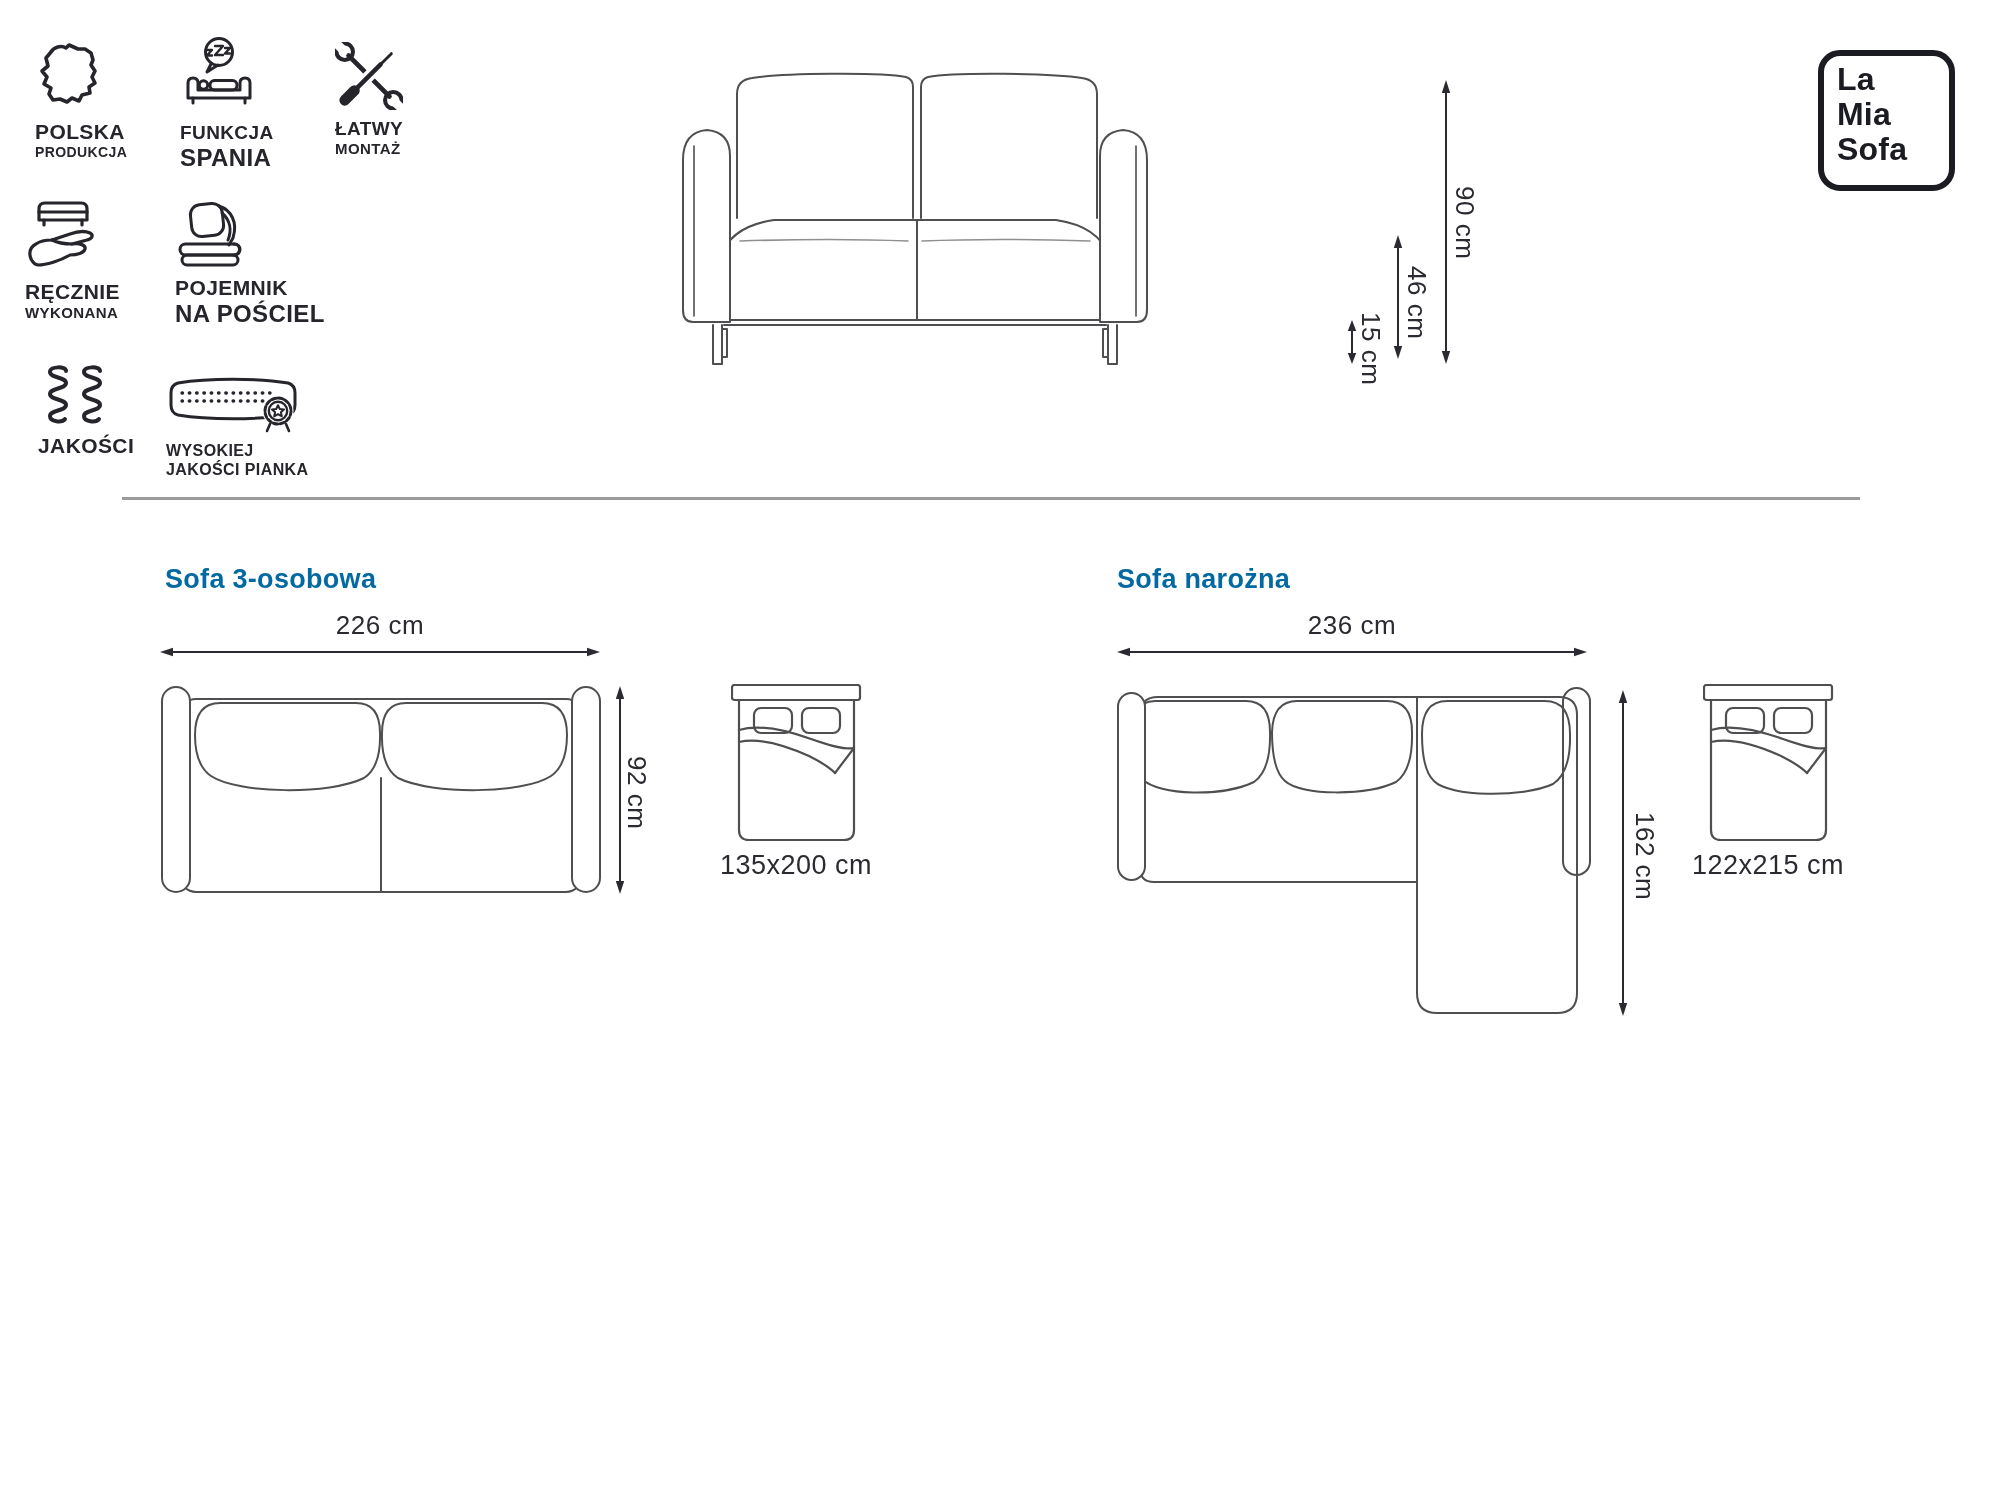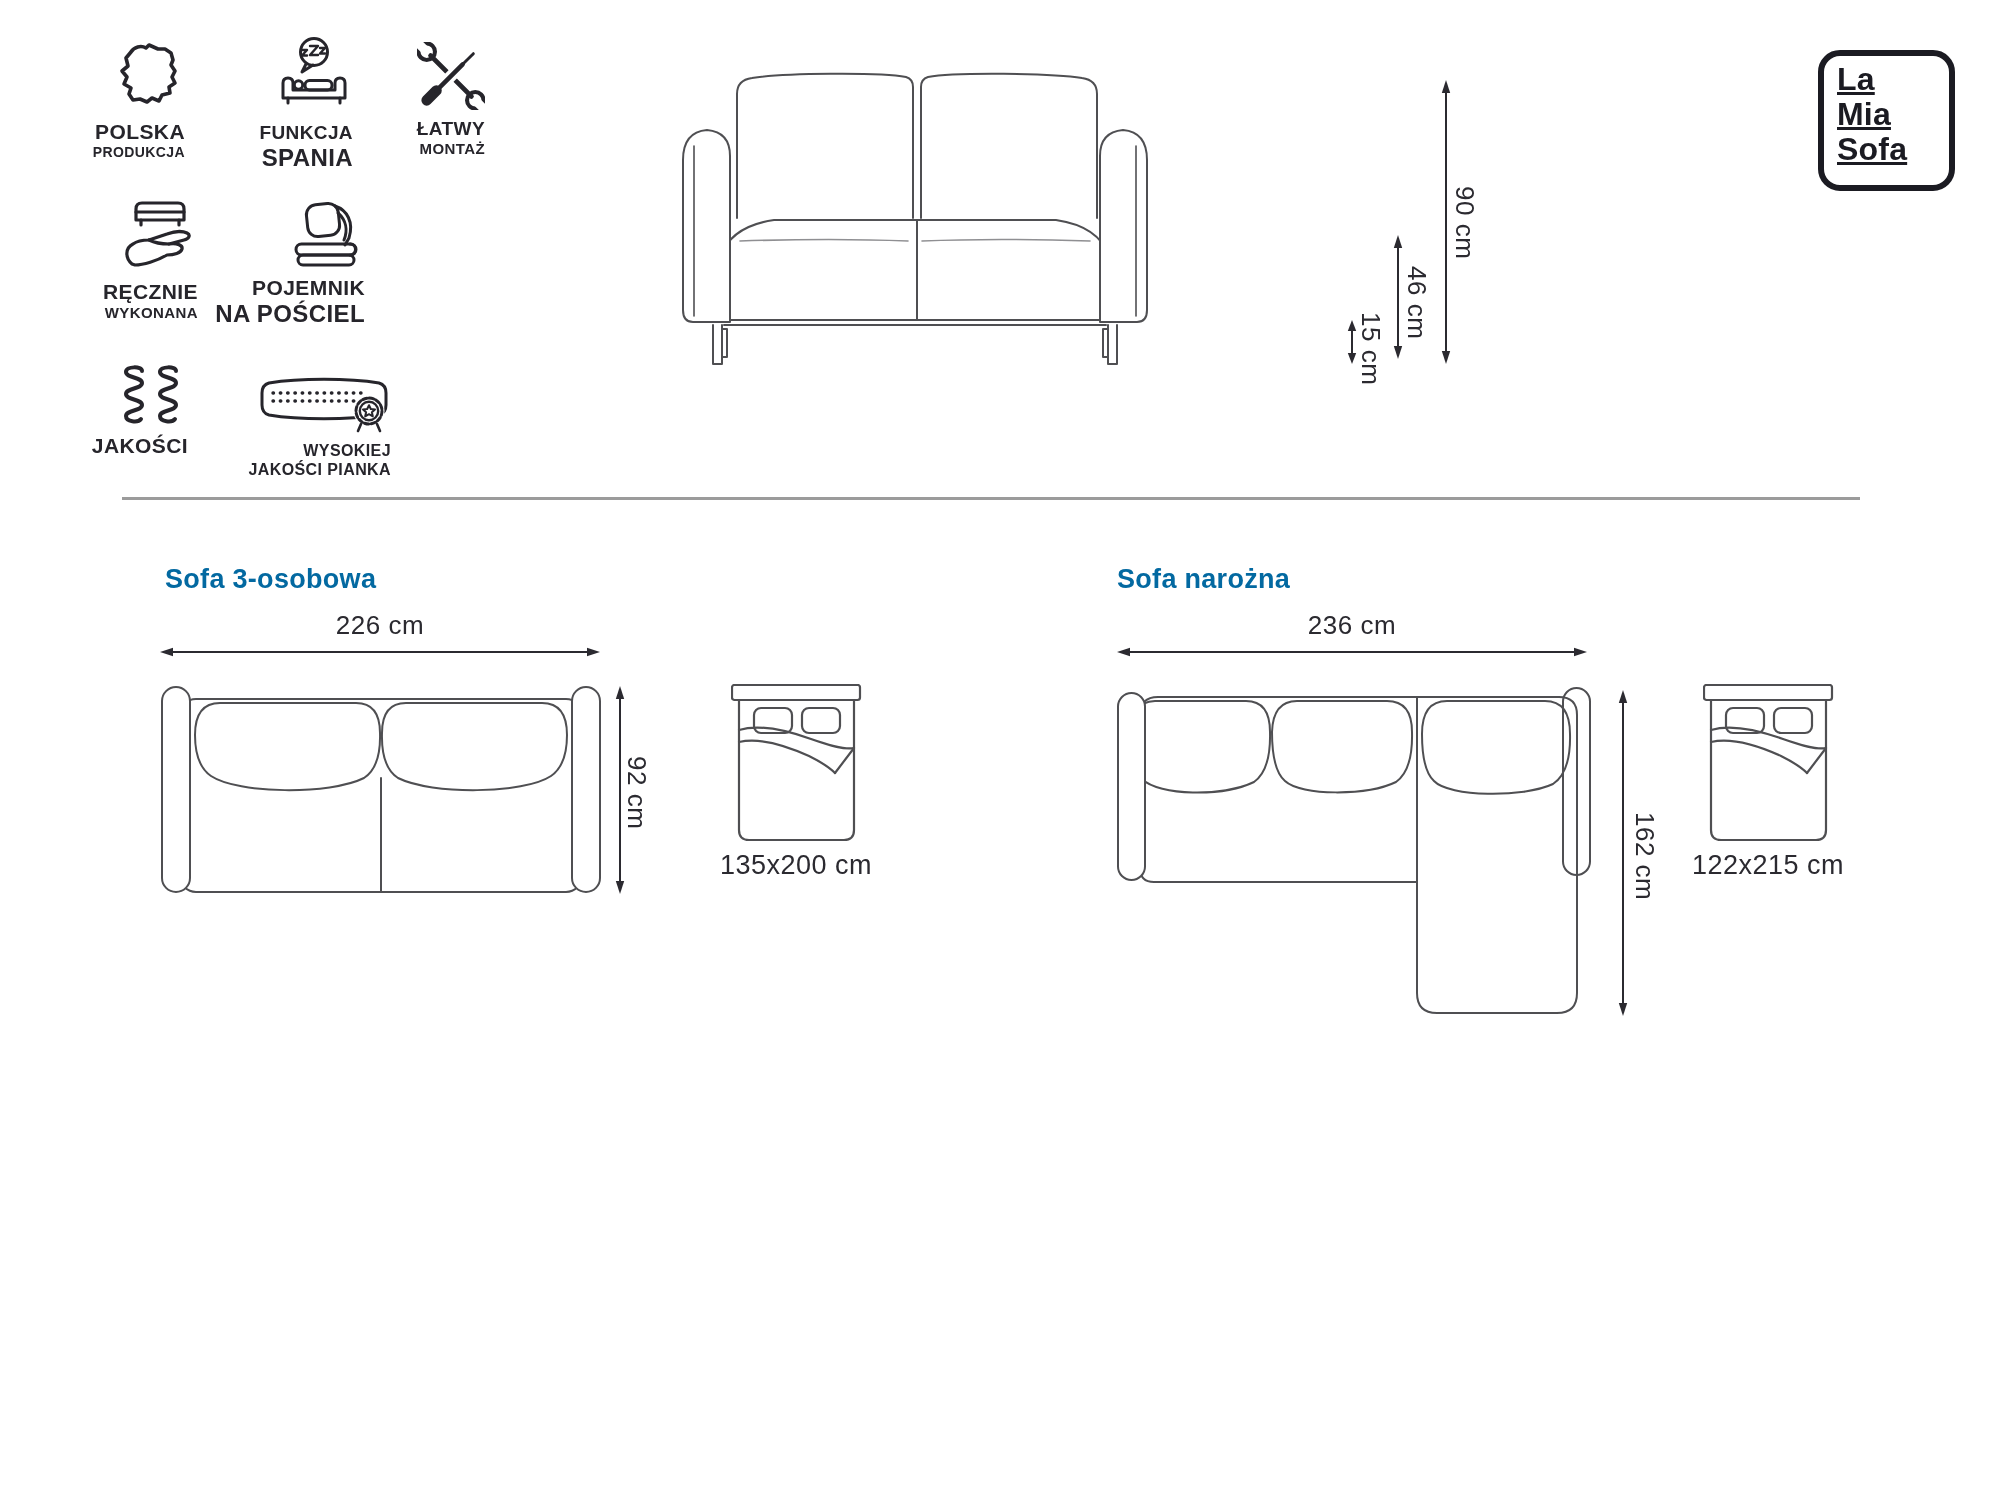--- a/index.html
+++ b/index.html
@@ -1,30 +1,30 @@
 <!DOCTYPE html>
 <html><head>
 <meta charset="utf-8">
 <style>
   html,body{margin:0;padding:0;background:#fff;}
   .canvas{position:relative;width:2000px;height:1500px;background:#fff;overflow:hidden;
           font-family:"Liberation Sans",sans-serif;color:#26252b;}
   .abs{position:absolute;}
-  .feature{position:absolute;display:flex;flex-direction:column;align-items:flex-end;text-align:center;margin-left:25px;}
+  .feature{position:absolute;display:flex;flex-direction:column;align-items:flex-start;text-align:center;}
   .fl1{font-weight:700;letter-spacing:.4px;margin-top:8px;line-height:1.15;}
   .fl2{font-weight:700;letter-spacing:.4px;line-height:1.2;}
   .f-lg{font-size:21px;} .f-xl{font-size:24px;} .f-md{font-size:19px;} .f-sm{font-size:15px;} .f-xs{font-size:14px;} .f-m2{font-size:16px;}
   .heading{position:absolute;font-size:27px;font-weight:700;color:#0369a1;letter-spacing:.3px;}
   .dimlabel{position:absolute;font-size:26px;font-weight:400;color:#2b2a30;letter-spacing:.5px;text-align:center;}
   .vlabel{position:absolute;font-size:26px;font-weight:400;color:#2b2a30;letter-spacing:.5px;white-space:nowrap;
           transform:rotate(90deg);transform-origin:left top;}
   .title{position:absolute;font-size:36px;font-weight:700;letter-spacing:2px;color:#26252b;text-align:center;}
   .logo{position:absolute;left:1818px;top:50px;width:137px;height:141px;border:6px solid #1b1b22;border-radius:22px;
         box-sizing:border-box;padding:6px 0 0 13px;background:#fff;}
-  .logo div{font-size:32px;line-height:1.1;font-weight:800;color:#1b1b22;letter-spacing:.2px;text-decoration:underline;}
+  .logo div{font-size:32px;line-height:1.1;font-weight:800;color:#1b1b22;letter-spacing:.2px;}
   .divider{position:absolute;left:122px;top:497px;width:1738px;height:3px;background:#9b9b9b;}
   svg{display:block;}
 </style>
 </head>
 <body>
 
 <div class="canvas">
 
   <div class="feature" style="left:35px;top:40px;width:125px;">
     <svg width="70" height="72" viewBox="0 0 70 72">

